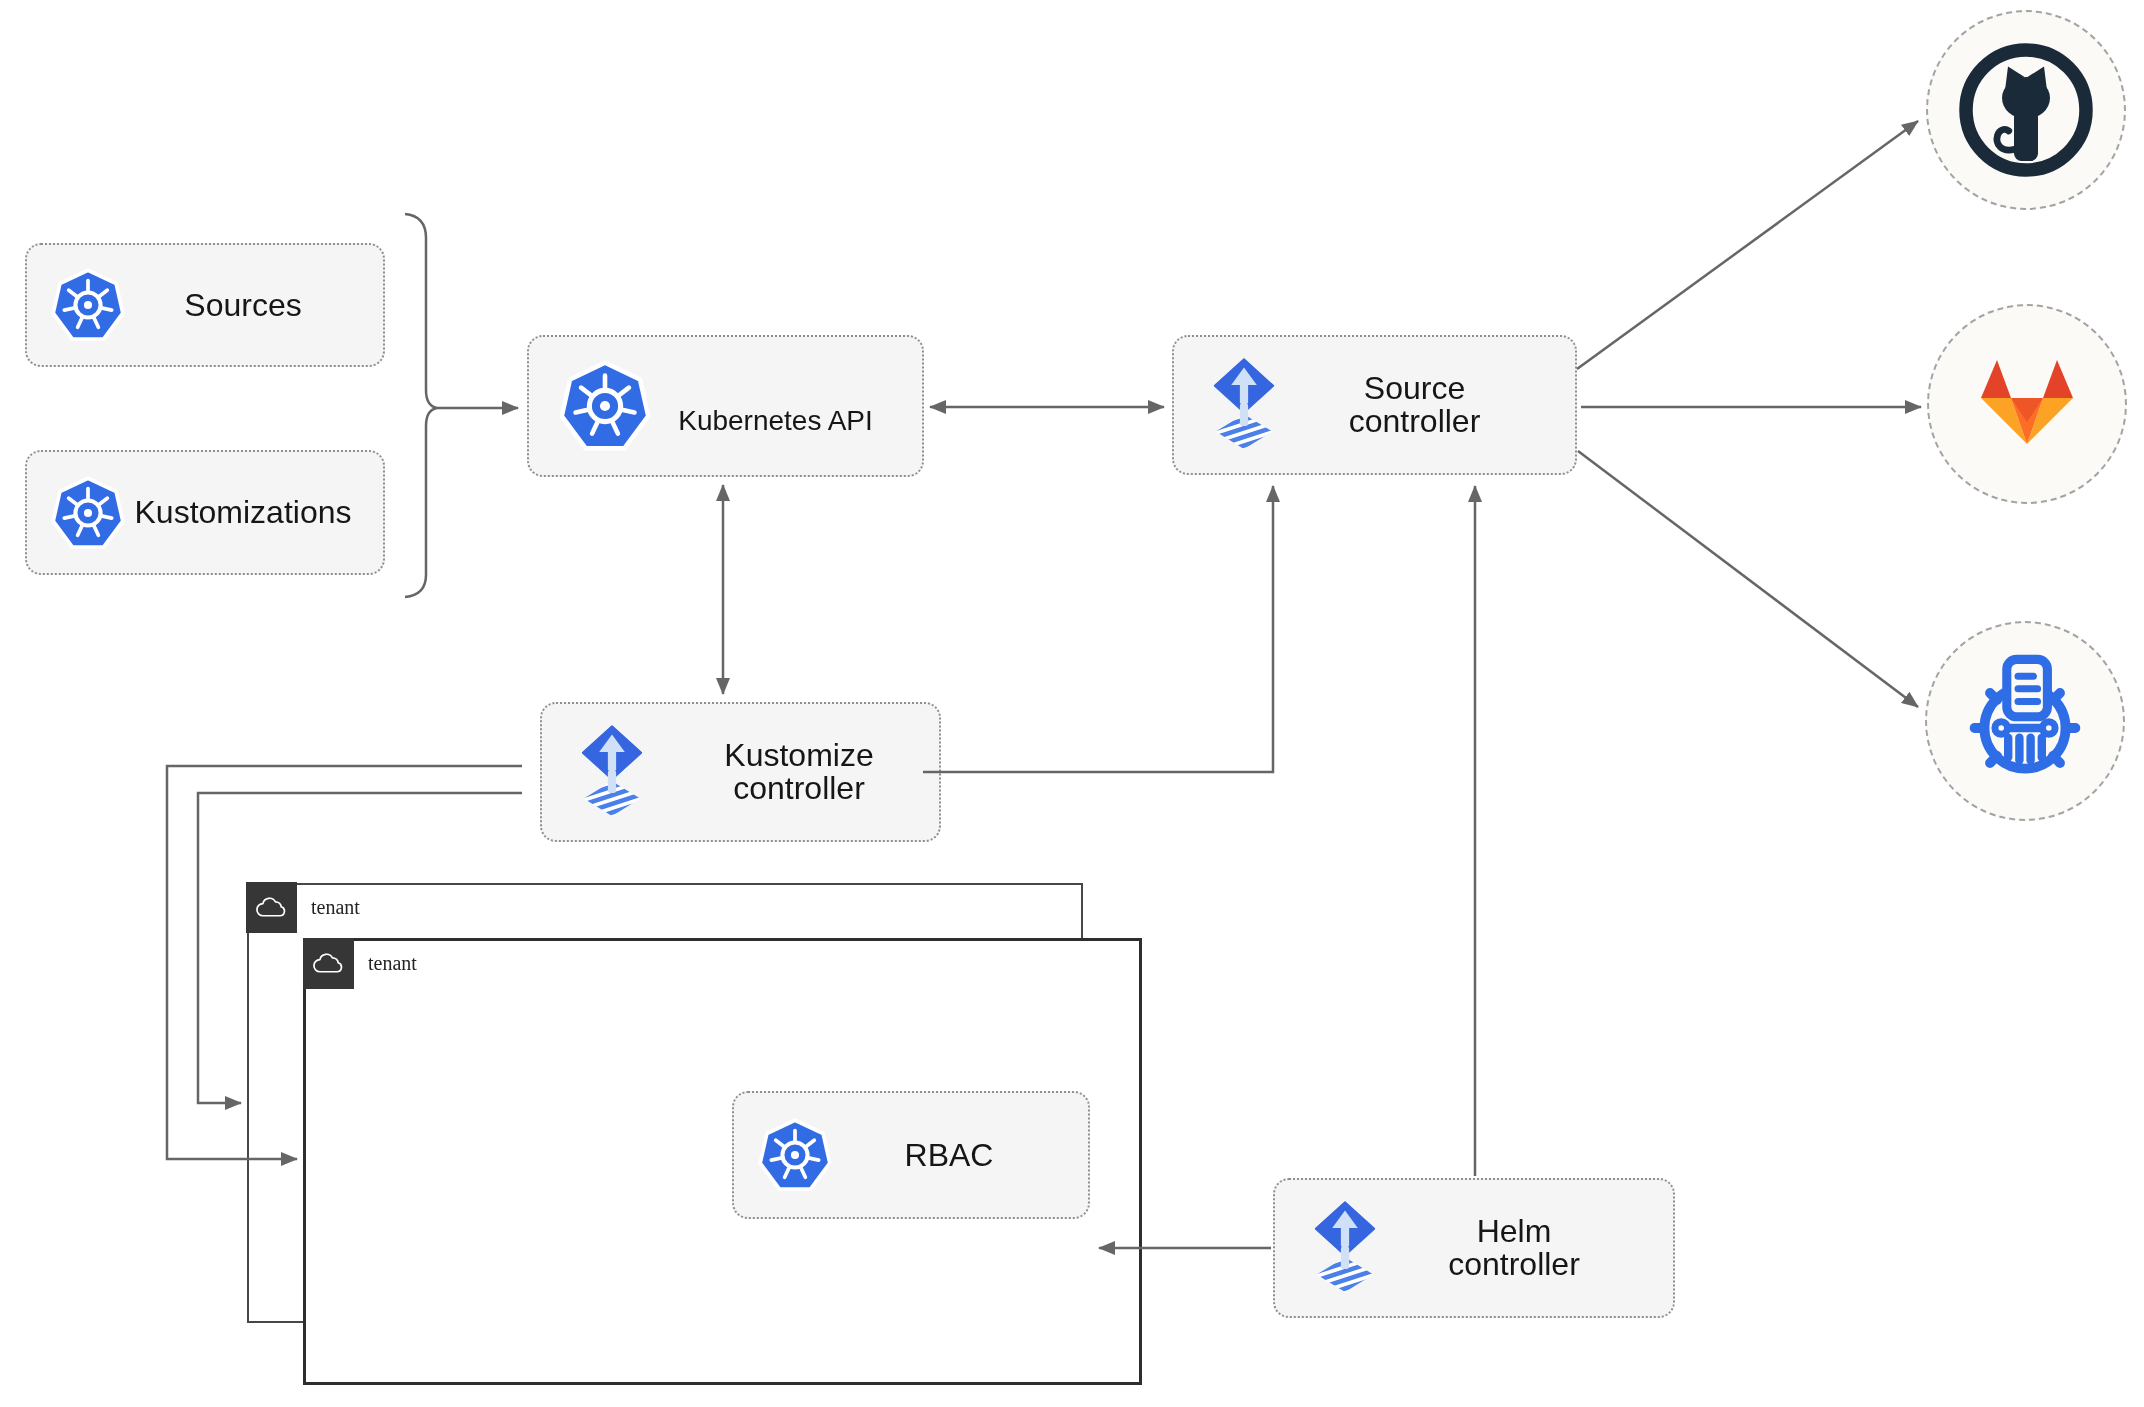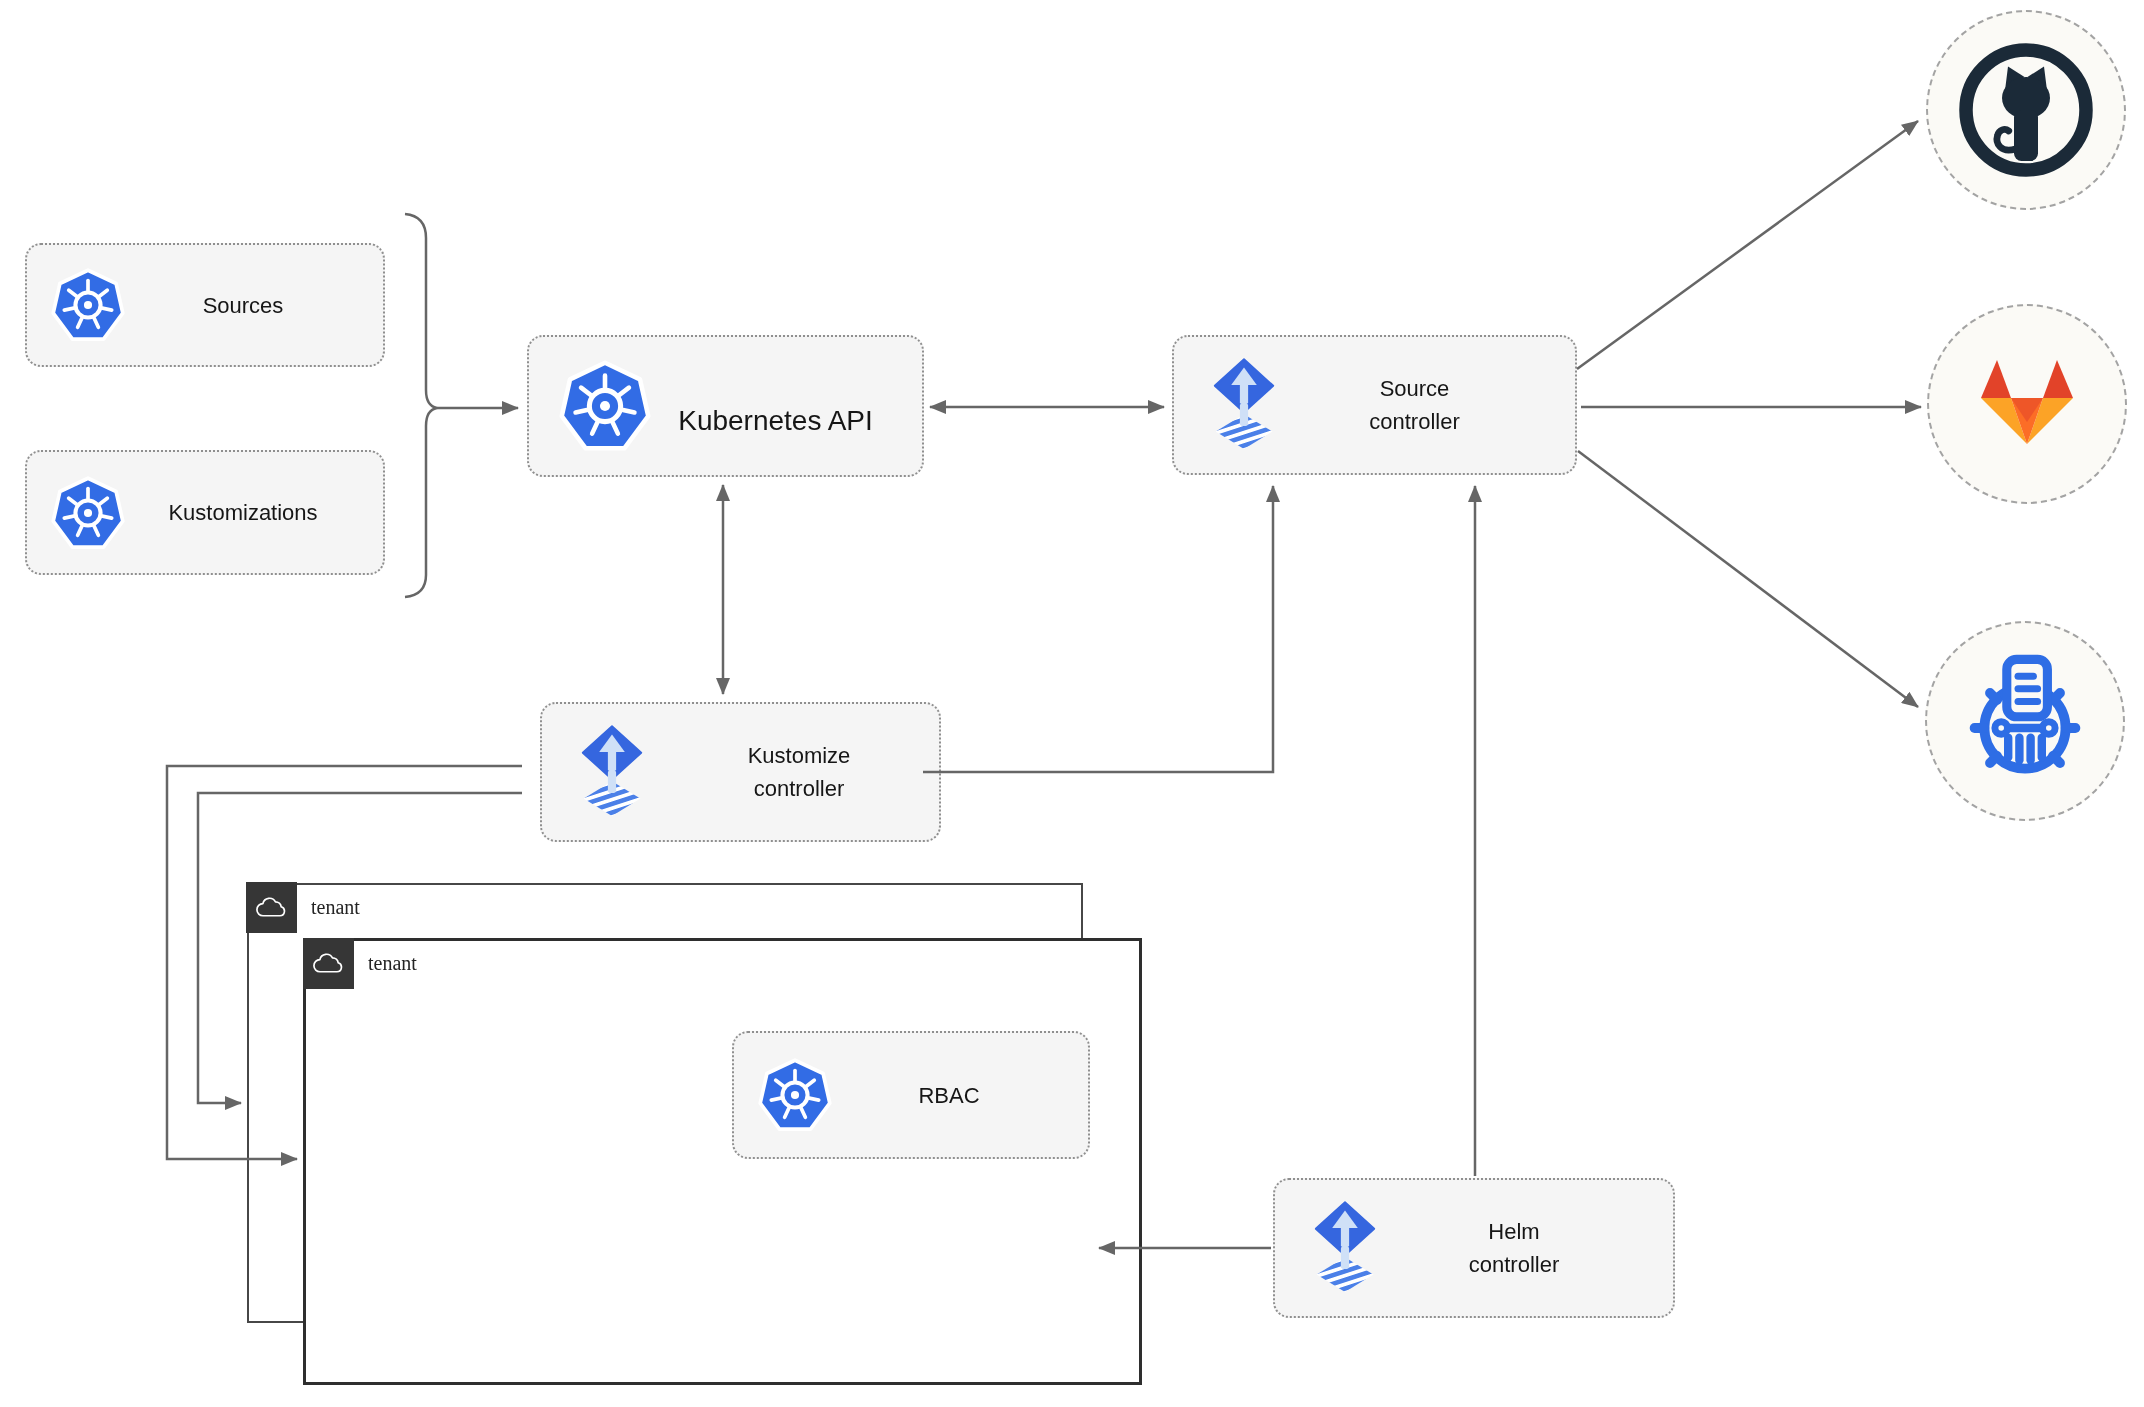--- a/index.html
+++ b/index.html
@@ -3,21 +3,21 @@
 <meta charset="utf-8">
 <style>
   html,body{margin:0;padding:0;background:#ffffff;}
   .canvas{position:relative;width:2144px;height:1407px;background:#ffffff;
           font-family:"Liberation Sans",sans-serif;color:#161616;overflow:hidden;}
 
   
   .node{position:absolute;background:#f5f5f5;border:2px dotted #8f8f8f;border-radius:16px;
         display:flex;align-items:center;box-sizing:border-box;}
   .node .icon{flex:0 0 auto;margin-left:24px;}
-  .node .label{flex:1;text-align:center;font-size:22px;line-height:33px;color:#161616;
+  .node .label{flex:1;text-align:center;font-size:32px;line-height:33px;color:#161616;
                padding-right:22px;}
   .node .label .l2{display:block;}
 
   
   .tenant{position:absolute;background:#ffffff;box-sizing:border-box;}
   .tenant.back{border:2px solid #474747;}
   .tenant.front{border:3px solid #2e2e2e;}
   .tab{position:absolute;top:-3px;left:-3px;width:51px;height:51px;background:#363636;
        display:flex;align-items:center;justify-content:center;}
   .tenant-label{position:absolute;top:-3px;left:62px;height:51px;display:flex;align-items:center;
@@ -196,21 +196,21 @@
     <svg class="icon" width="64" height="94" style="margin-left:38px;">
         <use href="#flux"></use>
       </svg>
     <div class="label">
       <span class="l2">Helm</span>
       <span class="l2">controller</span>
     </div>
   </div>
 
 
-  <div class="node" style="left:732px;top:1031px;width:358px;height:128px;justify-content:space-between;">
+  <div class="node" style="left:732px;top:1091px;width:358px;height:128px;justify-content:space-between;">
     <svg class="icon" width="74" height="74">
         <use href="#k8s"></use>
       </svg>
     <div class="label">RBAC</div>
   </div>
 
 
 
   <div class="remote" style="left:1926px;top:10px;">
     <svg width="150" height="150">

